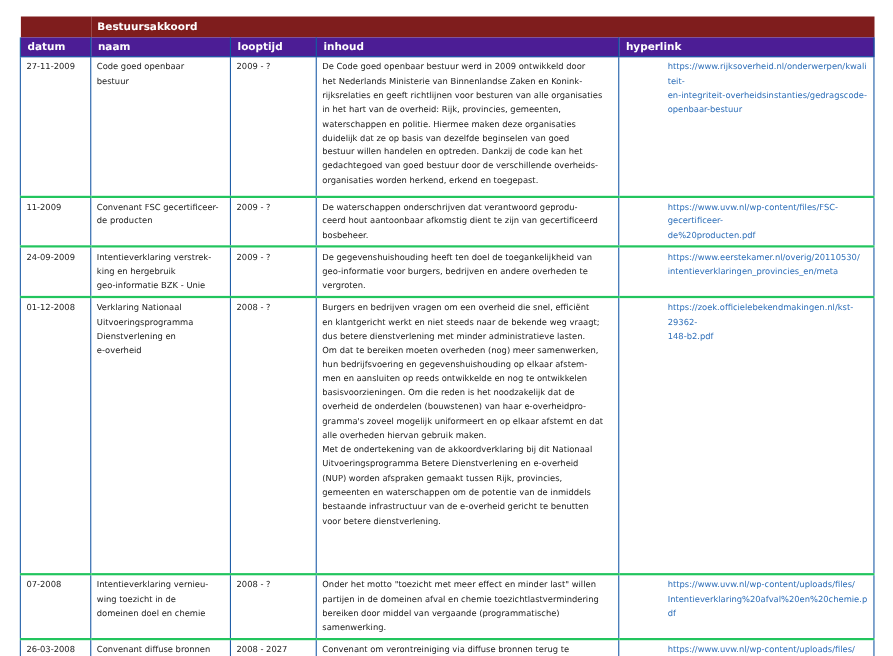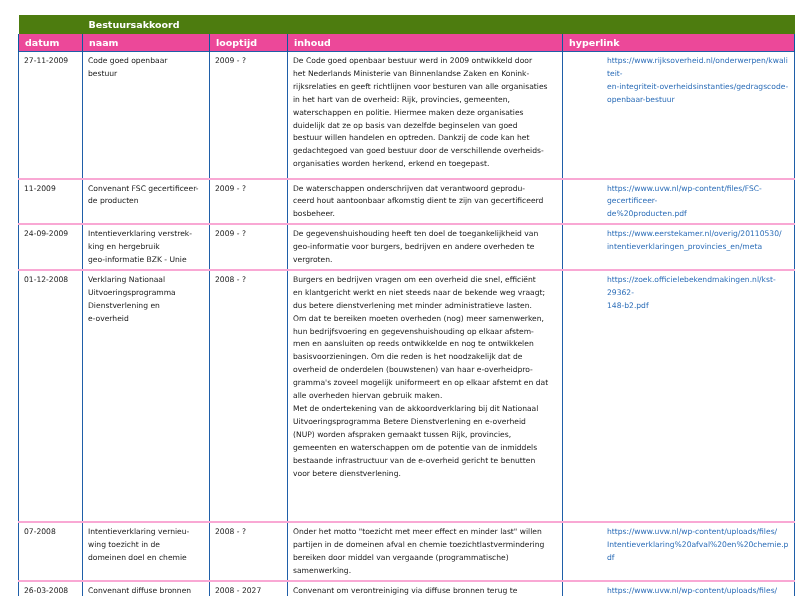--- a/index.html
+++ b/index.html
@@ -1,23 +1,23 @@
 <!DOCTYPE html>
 <html><head>
 <meta charset="utf-8">
 <style>
   html, body { margin:0; padding:0; background:#ffffff; }
   body { width:812px; height:596px; overflow:hidden; font-family:"DejaVu Sans", sans-serif; }
   .wrap { position:absolute; left:18px; top:15px; width:776px; }
   table { border-collapse:collapse; width:776px; table-layout:fixed; }
   col.c1 { width:64px; } col.c2 { width:127px; } col.c3 { width:78px; } col.c4 { width:275px; } col.c5 { width:232px; }
-  tr.title-row td { background:#4d7c0f; color:#ffffff; font-weight:bold; font-size:9.5px; height:19px; padding:0 6px; border:none; }
-  tr.head-row th { background:#ec4899; color:#ffffff; font-weight:bold; font-size:9.5px; text-align:left; height:17px; padding:0 6px; border-left:1px solid #0a5aa0; border-right:1px solid #0a5aa0; }
+  tr.title-row td { background:#7f1d1d; color:#ffffff; font-weight:bold; font-size:9.5px; height:19px; padding:0 6px; border:none; }
+  tr.head-row th { background:#4c1d95; color:#ffffff; font-weight:bold; font-size:9.5px; text-align:left; height:17px; padding:0 6px; border-left:1px solid #0a5aa0; border-right:1px solid #0a5aa0; }
   tbody td { border:1px solid #1f5ea8; vertical-align:top; font-size:7.6px; line-height:12.9px; color:#1a1a1a; padding:3px 5px 2px 5px; word-wrap:break-word; }
-  tbody tr.row td { border-top:2px solid #f9a8d4; }
+  tbody tr.row td { border-top:2px solid #22c55e; }
   td.link { color:#2d6eb8;padding-left:44px; }
   .txt { white-space:pre-line;margin-left:37px; }
 </style>
 </head>
 <body>
 
 <div class="wrap">
   <table>
     <colgroup>
         <col class="c1">

